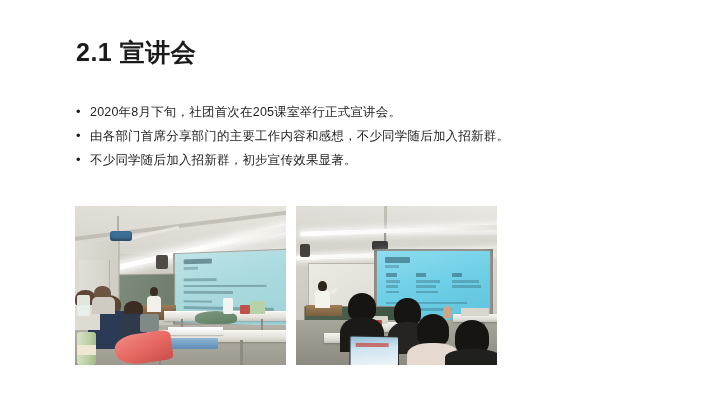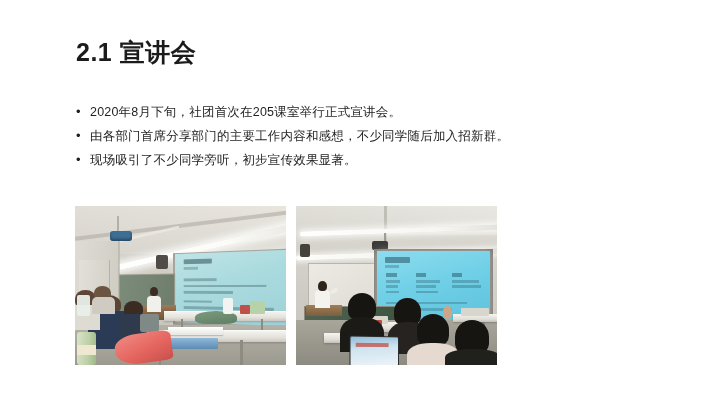--- a/index.html
+++ b/index.html
@@ -431,21 +431,21 @@
       <span class="bullet-text">2020年8月下旬，社团首次在205课室举行正式宣讲会。</span>
     </div>
 
     <div class="bullet">
       <span class="bullet-dot">•</span>
       <span class="bullet-text">由各部门首席分享部门的主要工作内容和感想，不少同学随后加入招新群。</span>
     </div>
 
     <div class="bullet">
       <span class="bullet-dot">•</span>
-      <span class="bullet-text">现场吸引了不少同学旁听，初步宣传效果显著。</span>
+      <span class="bullet-text">不少同学随后加入招新群，初步宣传效果显著。</span>
     </div>
 
   </div>
 
   <div class="photo" id="photo-left">
     <div class="layer p1-wall-back"></div>
     <div class="layer p1-ceiling"></div>
     <div class="layer p1-ceiling-beam"></div>
     <div class="layer p1-light2"></div>
     <div class="layer p1-light"></div>

